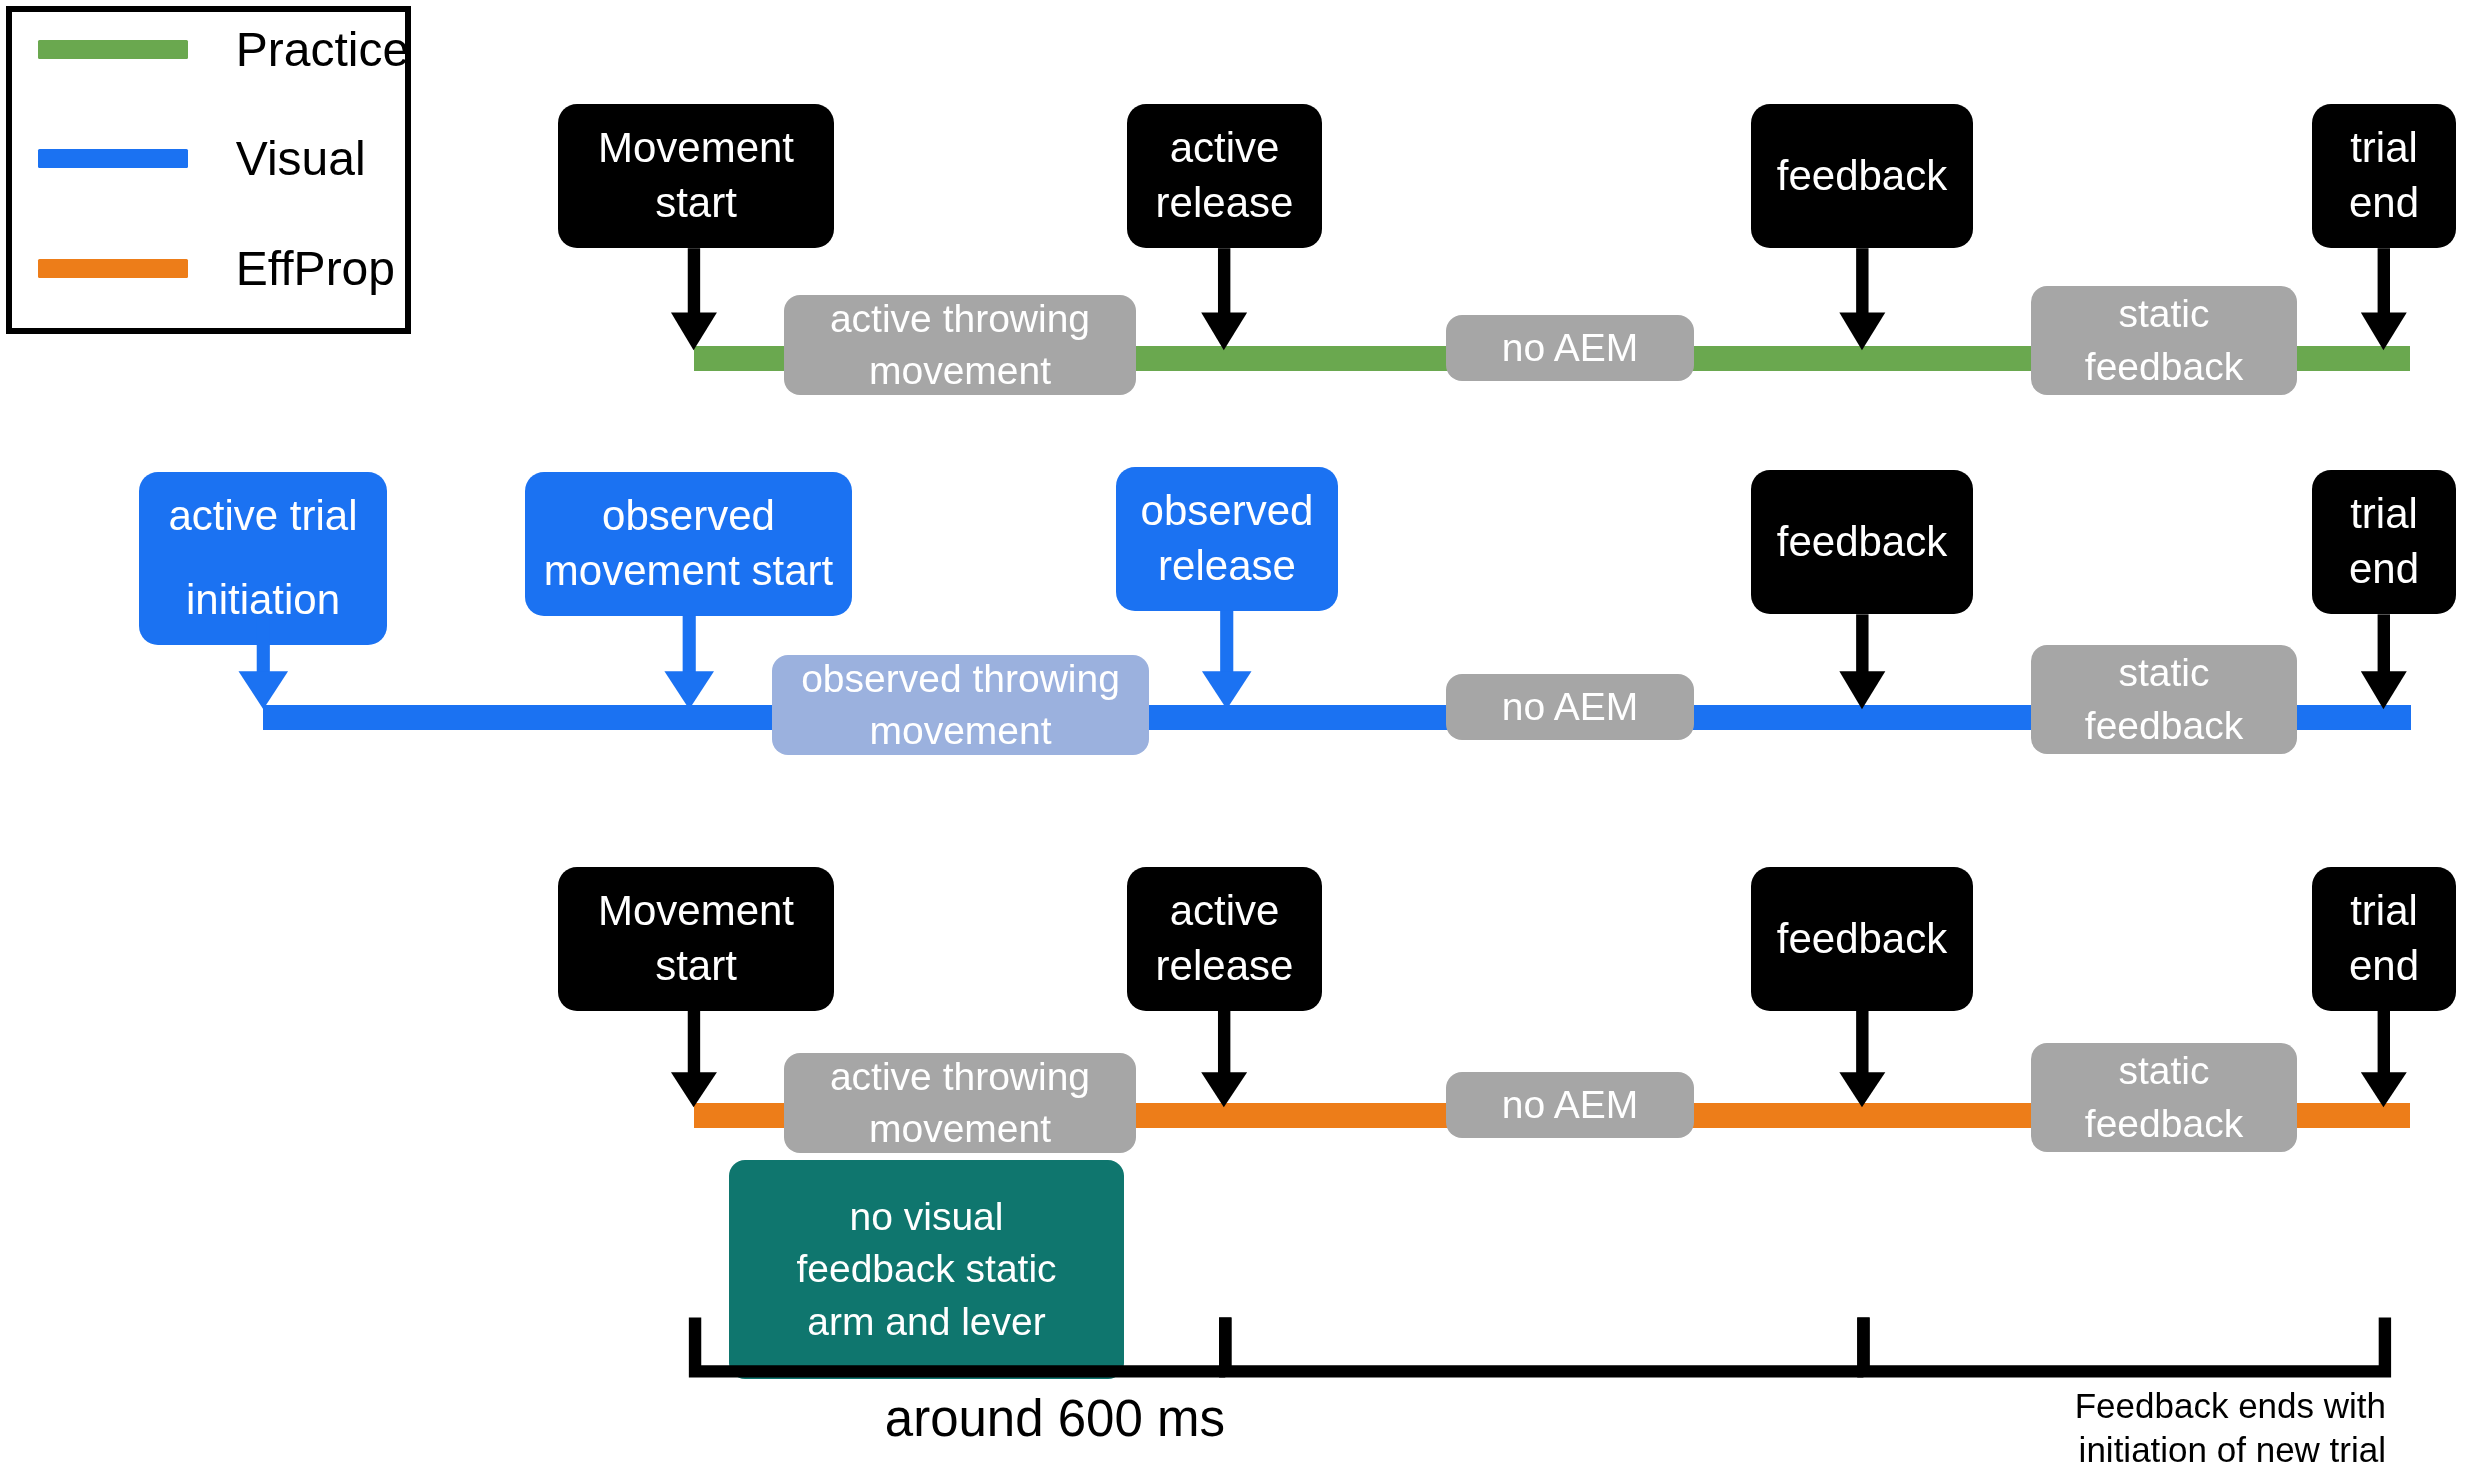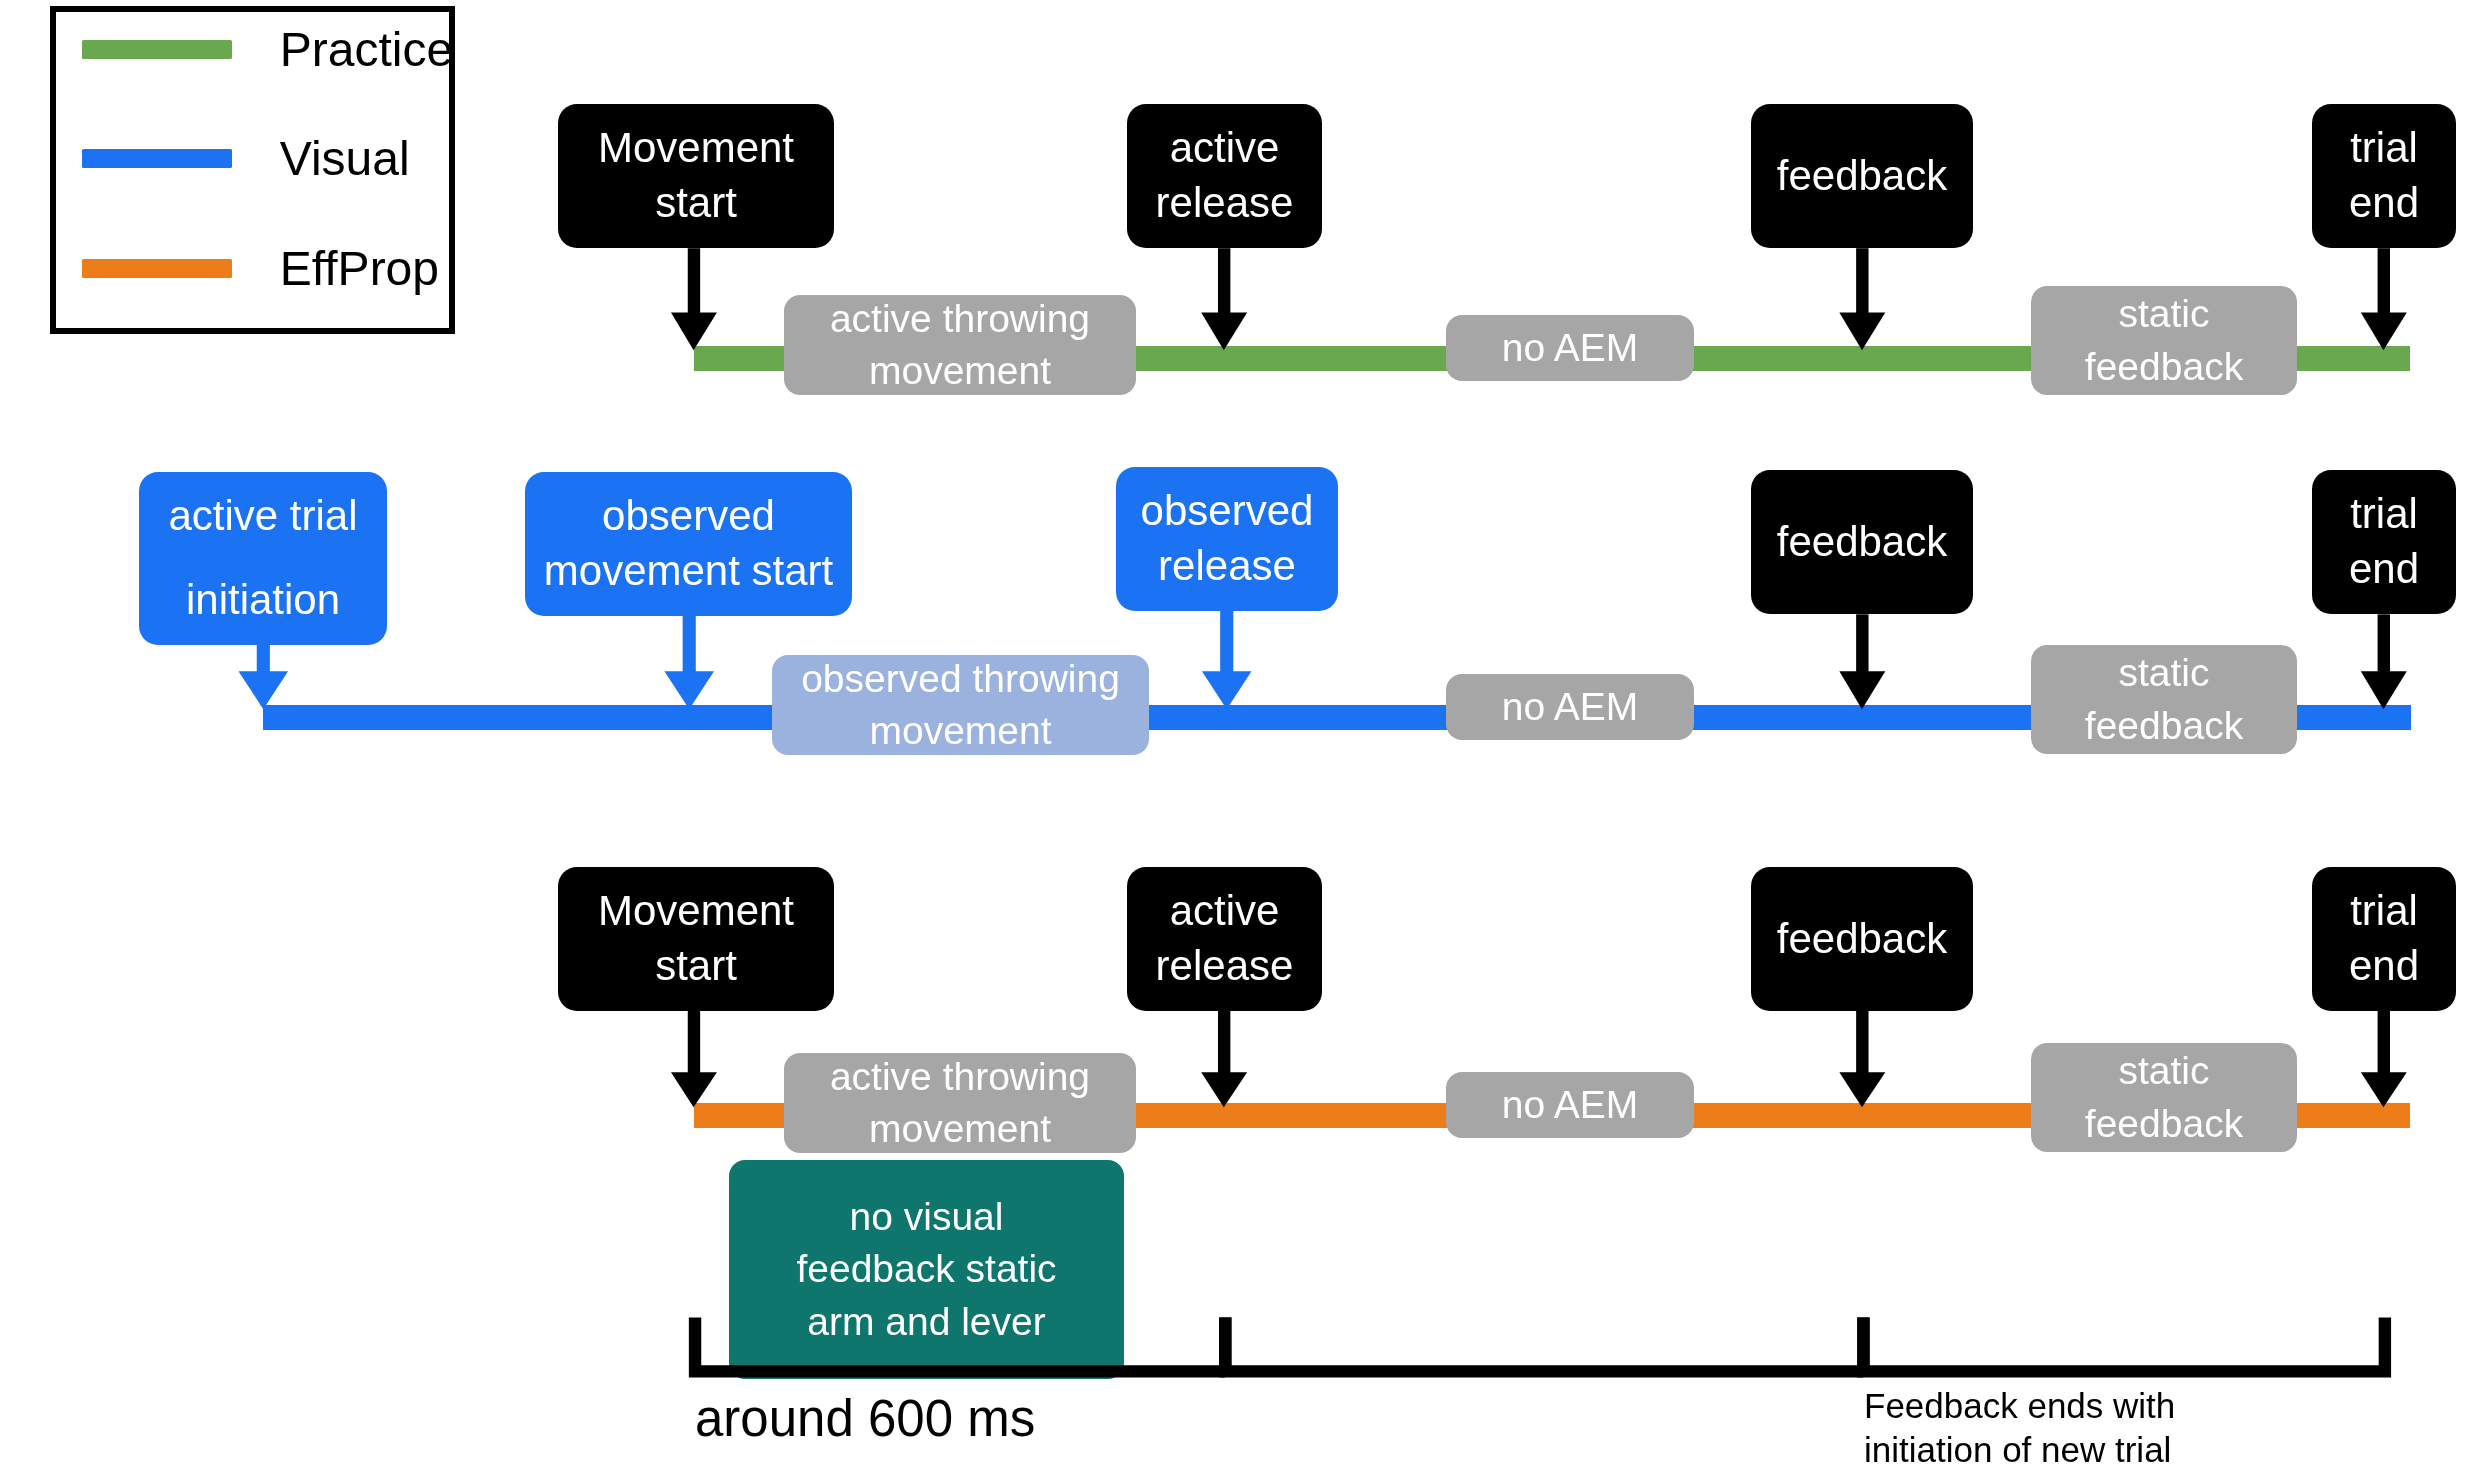--- a/index.html
+++ b/index.html
@@ -2,21 +2,21 @@
 <html style="font-size:11.7px"><head>
 <meta charset="utf-8">
 <style>
   html,body{margin:0;padding:0;background:#ffffff;}
   body{font-family:"Liberation Sans", sans-serif;}
   #stage{position:relative;width:2487px;height:1481px;background:#ffffff;overflow:hidden;}
 
   .abs{position:absolute;}
 
   
-  #legend{left:5.8px;top:5.8px;width:405px;height:328px;border:6.6px solid #000;background:#fff;box-sizing:border-box;margin-left:44px;}
+  #legend{left:5.8px;top:5.8px;width:405px;height:328px;border:6.6px solid #000;background:#fff;box-sizing:border-box;}
   .legend-row{position:absolute;left:26px;height:44px;display:flex;align-items:center;}
   .legend-swatch{width:150px;height:19px;border-radius:1.5px;flex:0 0 auto;}
   .legend-label{margin-left:48px;font-size:48px;color:#000;line-height:1;white-space:nowrap;}
 
   
   .evt{position:absolute;border-radius:19px;display:flex;flex-direction:column;
        align-items:center;justify-content:center;color:#fff;text-align:center;
        font-size:42px;line-height:1.30;box-sizing:border-box;padding:2.9px 7.3px;}
   .evt span{display:block;white-space:nowrap;}
   .evt.black{background:#000000;}
@@ -31,21 +31,21 @@
   .phase.lightblue{background:#9bb1de;}
   .phase.peach{background:#0f766e;}
 
   
   .bar{position:absolute;height:25px;}
 
   
   .arrowlayer{position:absolute;left:0;top:0;width:2487px;height:1481px;pointer-events:none;}
 
   
-  .bcap{position:absolute;text-align:left;color:#000;line-height:1.25;}
+  .bcap{position:absolute;text-align:right;color:#000;line-height:1.25;}
   .bcap.big{font-size:51px;}
   .bcap.small{font-size:35px;}
   .bcap span{display:block;white-space:nowrap;}
 </style>
 </head>
 <body>
 
 <div id="stage">
 
   <div id="legend" class="abs">

